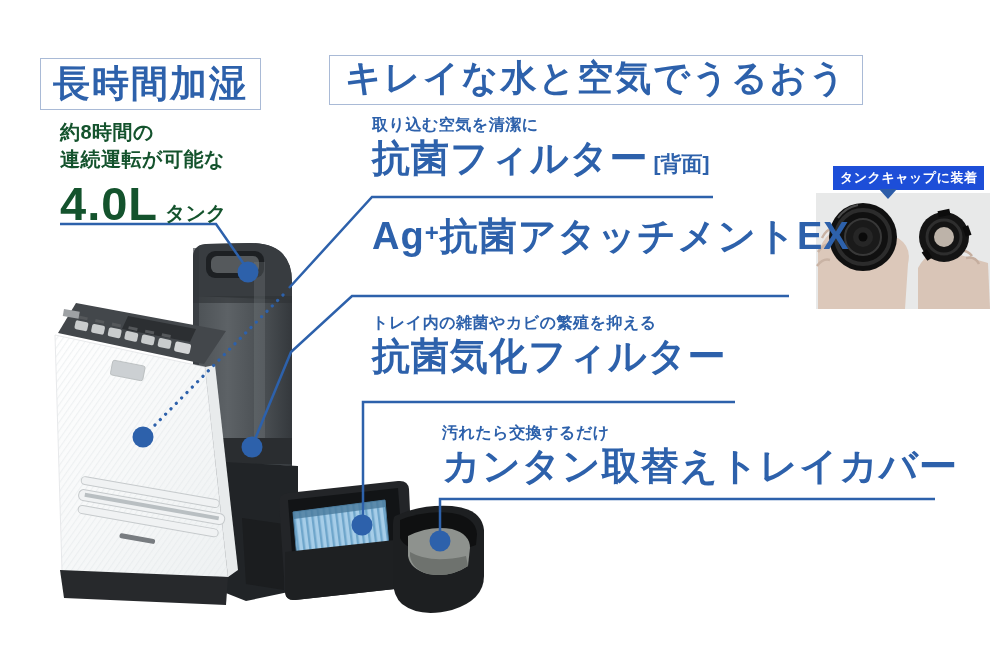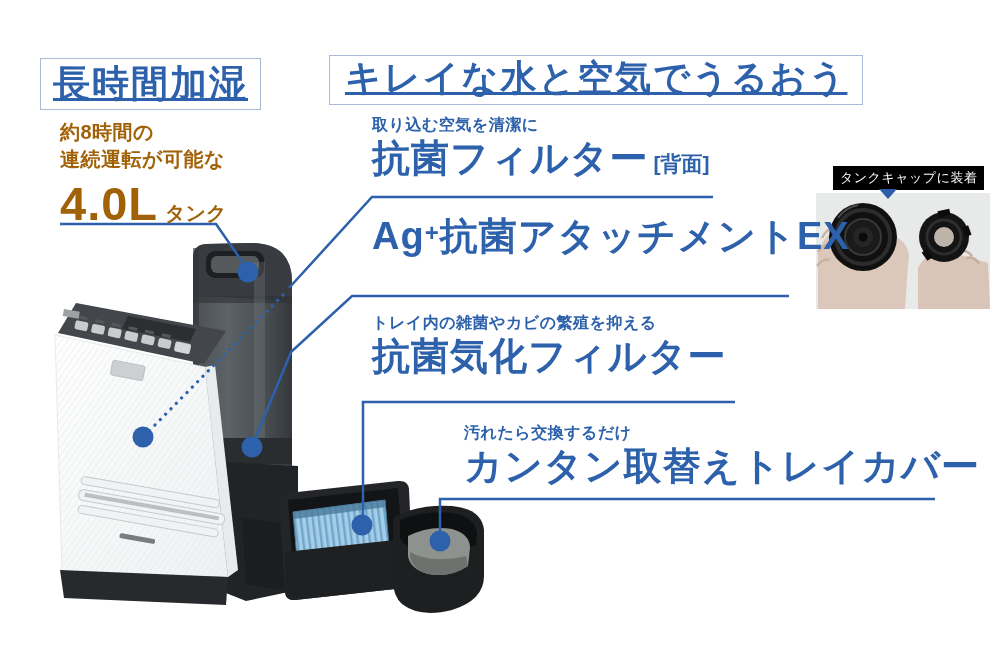--- a/index.html
+++ b/index.html
@@ -7,44 +7,44 @@
     position:relative; width:1000px; height:655px; background:#ffffff;
     overflow:hidden;
     font-family:"Liberation Sans","DejaVu Sans",sans-serif;
   }
   .canvas * { box-sizing:border-box; }
 
   svg.art { position:absolute; left:0; top:0; }
 
   .badge {
     position:absolute; border:1.5px solid #a9bad6; color:#2d61ab;
-    font-weight:bold; white-space:nowrap; background:#ffffff;text-decoration:underline;
+    font-weight:bold; white-space:nowrap; background:#ffffff;
   }
   #badge-left { left:40px; top:58px; font-size:37px; line-height:1; padding:6px 12px 7px; letter-spacing:2px; }
   #badge-main { left:329px; top:55px; font-size:36px; line-height:1; padding:4px 15px 8px; letter-spacing:2px; }
 
-  .tank-spec { position:absolute; left:60px; top:119px; color:#a16207; font-weight:bold; }
+  .tank-spec { position:absolute; left:60px; top:119px; color:#14532d; font-weight:bold; }
   .tank-desc { font-size:20px; line-height:1.35; letter-spacing:0.5px; }
   .tank-cap-row { margin-top:3px; white-space:nowrap; }
   .tank-cap-val { font-size:47px; letter-spacing:1px; }
   .tank-cap-unit { font-size:20px; margin-left:7px;text-align:center; }
 
   .feature { position:absolute; color:#2d61ab; font-weight:bold; white-space:nowrap; }
   .f-sub   { font-size:16px; line-height:1.2; letter-spacing:0.5px; }
   .f-title { font-size:38px; line-height:1.2; letter-spacing:1px; margin-top:2px; }
   .f-title sup { font-size:24px; vertical-align:8px; }
   .f-suffix { font-size:21px; letter-spacing:0; margin-left:5px; }
   #f1 { left:372px; top:115px; }
   #f2 { left:372px; top:212px; }
   #f3 { left:372px; top:313px; }
-  #f4 { left:464px; top:423px; }
+  #f4 { left:442px; top:423px; }
 
   .photo-label {
-    position:absolute; left:833px; top:166px; background:#000000; color:#ffffff;
-    font-size:13px; font-weight:normal; line-height:1; padding:5px 7px 6px;
+    position:absolute; left:833px; top:166px; background:#1d4ed8; color:#ffffff;
+    font-size:13px; font-weight:bold; line-height:1; padding:5px 7px 6px;
     white-space:nowrap; letter-spacing:0.5px;
   }
   .photo-label .pointer {
     position:absolute; left:46px; top:100%; width:0; height:0;
     border:9px solid transparent; border-top:10px solid #2d5ca8; margin-top:-1px;
   }
 </style>
 </head>
 <body>
 

